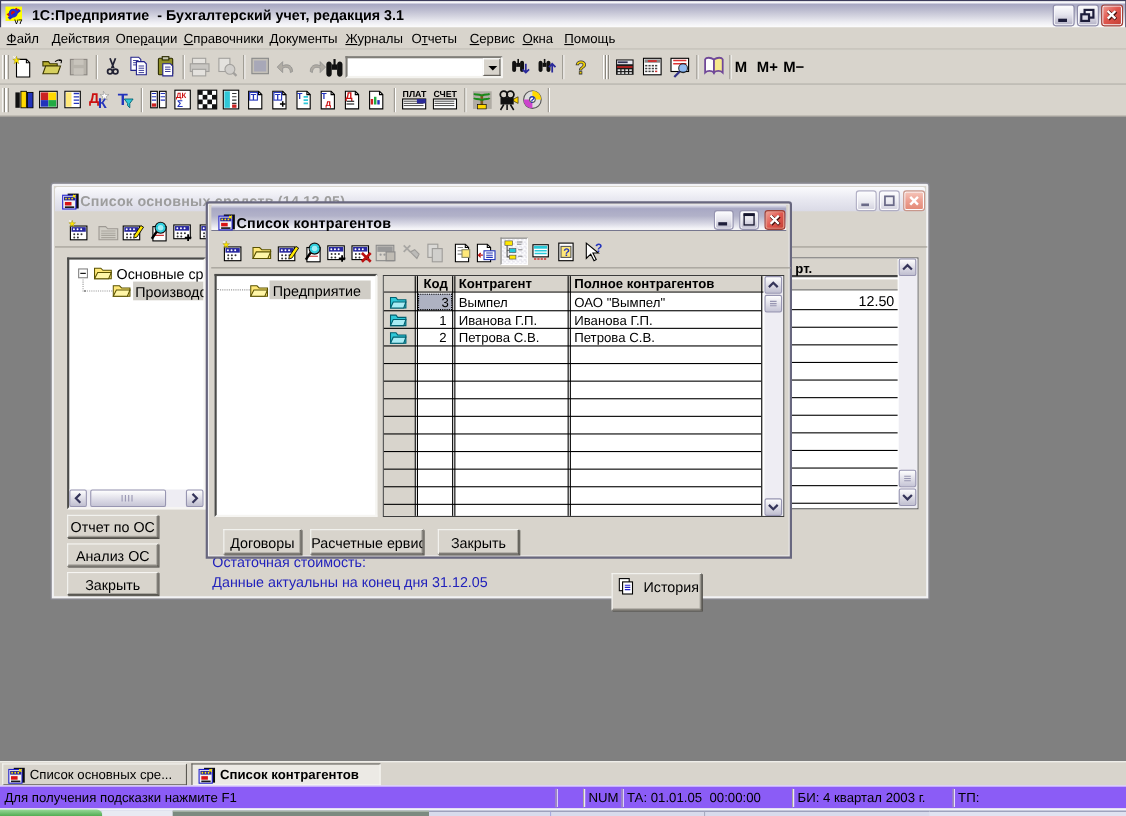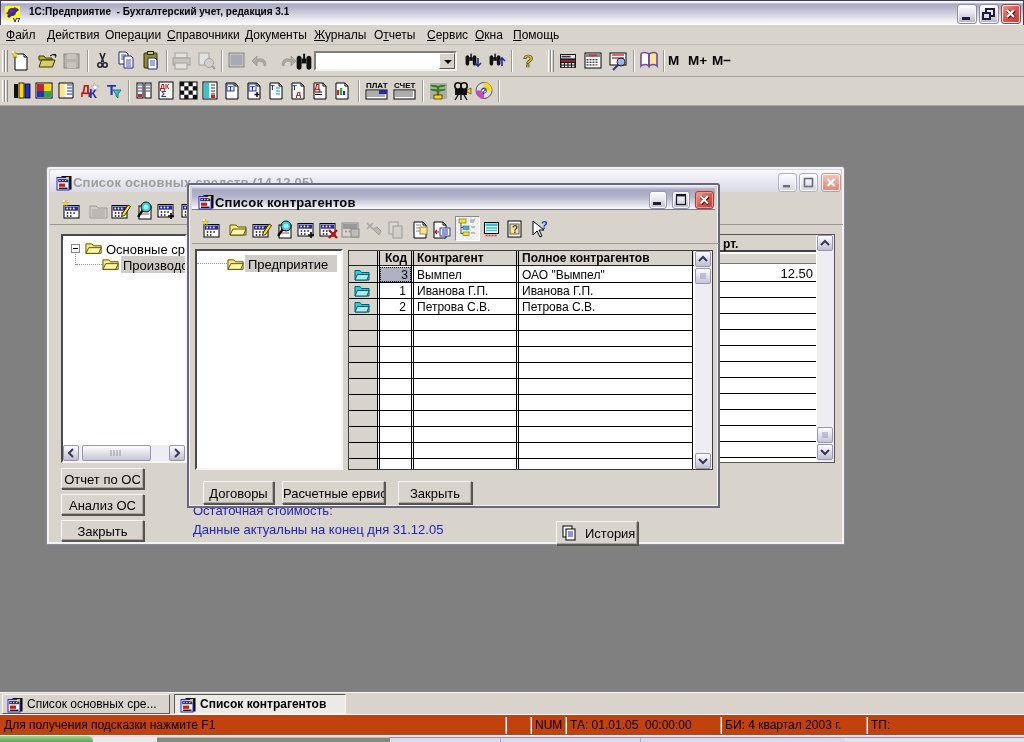--- a/index.html
+++ b/index.html
@@ -4,21 +4,21 @@
 <style>
 * { margin:0; padding:0; box-sizing:border-box; }
 html,body { width:1024px; height:742px; overflow:hidden; }
 body { font-family:"Liberation Sans", sans-serif; font-size:12px; color:#000; background:#d8d4cc; position:relative; }
 .abs { position:absolute; }
 
 
 #titlebar { left:0; top:0; width:1024px; height:25px;
   background:linear-gradient(to bottom,#f6f6fa 0%,#f6f6fa 6%,#a8a8c3 12%,#b8b8cd 30%,#d2d2de 55%,#efeff4 82%,#fdfdfd 100%);
   border-top:1px solid #3c3c5c; border-left:1px solid #3c3c5c; border-right:1px solid #3c3c5c; }
-#titlebar .ttext { position:absolute; left:28px; top:5px; font-size:10px; font-weight:bold; color:#000; }
+#titlebar .ttext { position:absolute; left:28px; top:5px; font-size:13px; font-weight:bold; color:#000; }
 .tbtn { position:absolute; top:3px; width:20px; height:20px; border-radius:3px;
   background:linear-gradient(to bottom,#fefefe 0%,#e6e5ee 45%,#b4b2c6 100%);
   border:1px solid #8d8ba8; box-shadow:inset 0 0 0 1px #f6f6fa; }
 .tbtn.close { background:linear-gradient(135deg,#f0a096 0%,#e0574e 45%,#c23e34 100%); border:1px solid #9e4138; }
 .tbtn svg { position:absolute; left:0; top:0; }
 
 
 #menubar { left:0; top:25px; width:1024px; height:20px; background:#d8d4cc; border-bottom:1px solid #c0bdb5;}
 #menubar span { position:absolute; top:3px; font-size:12px; }
 #menubar u { text-decoration:underline; }
@@ -60,21 +60,21 @@
 
 
 .sbtn { position:absolute; background:linear-gradient(to bottom,#fefefe,#d8d7e2 60%,#c0bfd0); border:1px solid #9795b1; border-radius:2px; }
 .sthumb { position:absolute; background:linear-gradient(to bottom,#fefefe,#dcdbe6 60%,#c6c5d6); border:1px solid #9795b1; border-radius:2px; }
 
 
 #tabs { left:0; top:692px; width:1024px; height:22px; background:#d8d4cc; border-top:1px solid #f6f5f2; }
 .tab { position:absolute; top:1px; height:20px; background:#d8d4cc; font-size:12px;
   border-top:1px solid #f6f5f2; border-left:1px solid #f6f5f2; border-right:1px solid #5a5852; border-bottom:1px solid #5a5852; }
 .tab.active { background:#eceae5; border-top:1px solid #5a5852; border-left:1px solid #5a5852; border-right:1px solid #f6f5f2; border-bottom:1px solid #f6f5f2; font-weight:bold; }
-#status { left:0; top:714px; width:1024px; height:21px; background:#c2410c; border-top:1px solid #fff; font-size:12px; }
+#status { left:0; top:714px; width:1024px; height:21px; background:#8b5cf6; border-top:1px solid #fff; font-size:12px; }
 .spanel { position:absolute; top:2px; height:17px; border-left:1px solid #a9a69e; box-shadow:inset 1px 0 0 #fff; }
 #sliver { left:0; top:735px; width:1024px; height:7px; background:#dcdeed; border-top:1px solid #fff; }
 </style>
 </head>
 <body>
 
 <svg width="0" height="0" style="position:absolute">
 <defs>
 <g id="tbl">
   <rect x="1" y="2.5" width="15" height="12.5" fill="#fff" stroke="#000" stroke-width="1"></rect>
@@ -644,21 +644,21 @@
             </svg></div>
         <div class="sbtn" style="left:0;top:209px;width:16px;height:16px"><svg width="14" height="14">
               <path d="M3 5 L7 9 L11 5" stroke="#35355a" stroke-width="2" fill="none"></path>
             </svg></div>
       </div>
     </div>
 
     <div class="abs" style="left:146px;top:336px;color:#2222bb;font-size:13px">Остаточная стоимость:</div>
     <div class="abs" style="left:146px;top:355px;color:#2222bb;font-size:13px">Данные актуальны на конец дня 31.12.05</div>
 
-    <div class="btn" style="left:509px;top:354px;width:82px;height:24px;">
+    <div class="btn" style="left:509px;top:354px;width:82px;height:34px;">
       <svg class="abs" style="left:5px;top:3px" width="16" height="16">
           <rect x="1" y="1" width="9" height="11" fill="#fff" stroke="#000"></rect>
           <rect x="4" y="4" width="9" height="11" fill="#fff" stroke="#000"></rect>
           <path d="M6 7 h5 M6 9 h5 M6 11 h5" stroke="#22c" stroke-width="1"></path>
         </svg>
       <span style="position:absolute;left:28px;top:4px">История</span>
     </div>
   </div>
   <div id="frontwin" class="win" style="left:187px; top:77px; width:533px; height:325px;">
     <div class="wtitle" style="top:1px">

